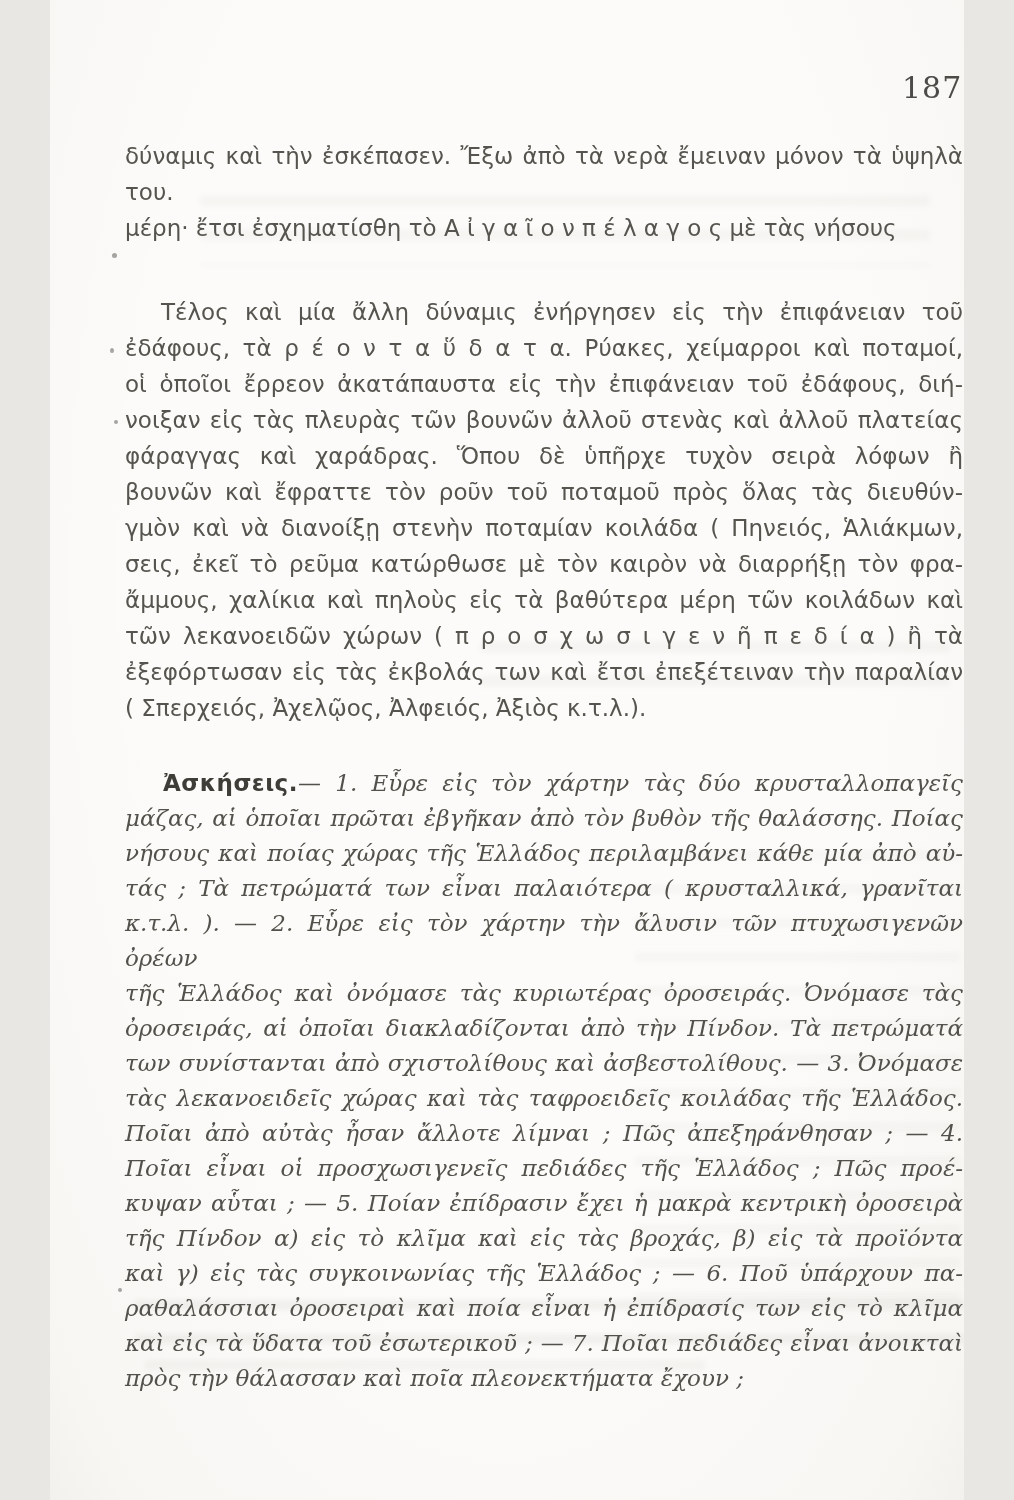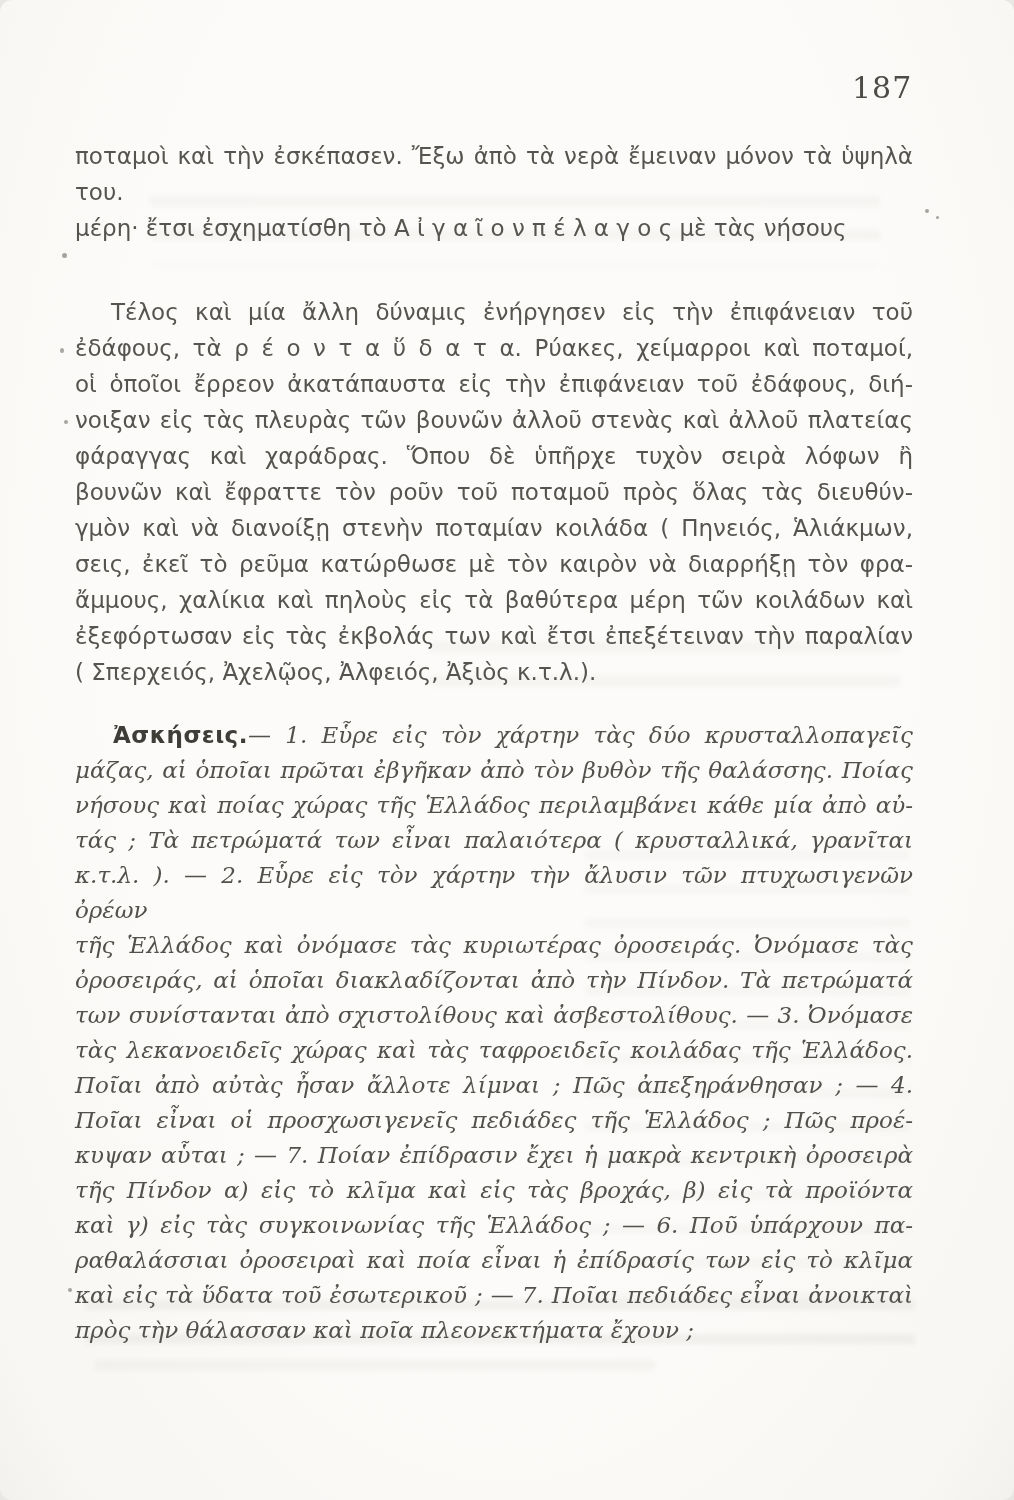--- a/index.html
+++ b/index.html
@@ -3,27 +3,26 @@
 <meta charset="utf-8">
 <style>
   html, body {
     margin: 0;
     padding: 0;
     background: #e8e7e4;
     font-family: "DejaVu Sans", sans-serif;
   }
   .page {
     position: relative;
-    width: 1014px;
+    width: 914px;
     height: 1500px;
     margin: 0 auto;
     overflow: hidden;
     background:
       radial-gradient(ellipse at 50% 38%, #fcfbf9 55%, #f7f6f3 92%, #f2f1ee 100%);
-    border-radius: 12px;
   }
   .page-number {
     position: absolute;
     left: 852px;
     top: 70px;
     font-family: "DejaVu Serif", serif;
     font-size: 30px;
     color: #4c4b47;
     letter-spacing: 1px;
   }
@@ -40,21 +39,21 @@
   }
   .body-para {
     font-family: "DejaVu Sans", sans-serif;
     font-size: 23px;
     line-height: 36px;
     color: #56544e;
   }
   .body-para .line:last-child { text-align-last: left; }
   .indent div.line:nth-of-type(1) { text-indent: 36px; margin-top: 48px; }
   .exercises {
-    margin-top: 28px;
+    margin-top: 40px;
     font-family: "DejaVu Serif", serif;
     font-style: italic;
     font-size: 23px;
     line-height: 35px;
     color: #53514b;
   }
   .exercises .first-line { text-indent: 38px; }
   .ex-heading {
     font-family: "DejaVu Sans", sans-serif;
     font-style: normal;
@@ -112,21 +111,21 @@
   <div class="speckle s2"></div>
   <div class="speckle s3"></div>
   <div class="speckle s4"></div>
   <div class="speckle s5"></div>
   <div class="speckle s6"></div>
 
   <main class="text-block">
 
     <section class="body-para">
 
-        <div class="line">ποταμοὶ καὶ τὴν ἐσκέπασεν. Ἔξω ἀπὸ τὰ νερὰ ἔμειναν μόνον τὰ ὑψηλὰ</div>
+        <div class="line">δύναμις καὶ τὴν ἐσκέπασεν. Ἔξω ἀπὸ τὰ νερὰ ἔμειναν μόνον τὰ ὑψηλὰ</div>
 
         <div class="line">του.</div>
 
         <div class="line">μέρη· ἔτσι ἐσχηματίσθη τὸ Α ἰ γ α ῖ ο ν  π έ λ α γ ο ς  μὲ τὰς νήσους</div>
       </section>
 
     <section class="body-para indent">
 
         <div class="line">Τέλος καὶ μία ἄλλη δύναμις ἐνήργησεν εἰς τὴν ἐπιφάνειαν τοῦ</div>
 
@@ -140,20 +139,21 @@
 
         <div class="line">βουνῶν καὶ ἔφραττε τὸν ροῦν τοῦ ποταμοῦ πρὸς ὅλας τὰς διευθύν-</div>
 
         <div class="line">γμὸν καὶ νὰ διανοίξῃ στενὴν ποταμίαν κοιλάδα ( Πηνειός, Ἁλιάκμων,</div>
 
         <div class="line">σεις, ἐκεῖ τὸ ρεῦμα κατώρθωσε μὲ τὸν καιρὸν νὰ διαρρήξῃ τὸν φρα-</div>
 
 
         <div class="line">ἄμμους, χαλίκια καὶ πηλοὺς εἰς τὰ βαθύτερα μέρη τῶν κοιλάδων καὶ</div>
 
+        <div class="line">τῶν λεκανοειδῶν χώρων ( π ρ ο σ χ ω σ ι γ ε ν ῆ  π ε δ ί α )  ἢ τὰ</div>
 
         <div class="line">ἐξεφόρτωσαν εἰς τὰς ἐκβολάς των καὶ ἔτσι ἐπεξέτειναν τὴν παραλίαν</div>
 
         <div class="line">( Σπερχειός, Ἀχελῷος, Ἀλφειός, Ἀξιὸς κ.τ.λ.).</div>
       </section>
 
     <section class="exercises">
       <div class="line first-line">
         <b class="ex-heading">Ἀσκήσεις.</b><span>— 1. Εὗρε εἰς τὸν χάρτην τὰς δύο κρυσταλλοπαγεῖς</span>
       </div>
@@ -172,21 +172,21 @@
           <div class="line">ὀροσειράς, αἱ ὁποῖαι διακλαδίζονται ἀπὸ τὴν Πίνδον. Τὰ πετρώματά</div>
 
           <div class="line">των συνίστανται ἀπὸ σχιστολίθους καὶ ἀσβεστολίθους. — 3. Ὀνόμασε</div>
 
           <div class="line">τὰς λεκανοειδεῖς χώρας καὶ τὰς ταφροειδεῖς κοιλάδας τῆς Ἑλλάδος.</div>
 
           <div class="line">Ποῖαι ἀπὸ αὐτὰς ἦσαν ἄλλοτε λίμναι ; Πῶς ἀπεξηράνθησαν ; — 4.</div>
 
           <div class="line">Ποῖαι εἶναι οἱ προσχωσιγενεῖς πεδιάδες τῆς Ἑλλάδος ; Πῶς προέ-</div>
 
-          <div class="line">κυψαν αὗται ; — 7. Ποίαν ἐπίδρασιν ἔχει ἡ μακρὰ κεντρικὴ ὀροσειρὰ</div>
+          <div class="line">κυψαν αὗται ; — 5. Ποίαν ἐπίδρασιν ἔχει ἡ μακρὰ κεντρικὴ ὀροσειρὰ</div>
 
           <div class="line">τῆς Πίνδον α) εἰς τὸ κλῖμα καὶ εἰς τὰς βροχάς, β) εἰς τὰ προϊόντα</div>
 
           <div class="line">καὶ γ) εἰς τὰς συγκοινωνίας τῆς Ἑλλάδος ; — 6. Ποῦ ὑπάρχουν πα-</div>
 
           <div class="line">ραθαλάσσιαι ὀροσειραὶ καὶ ποία εἶναι ἡ ἐπίδρασίς των εἰς τὸ κλῖμα</div>
 
           <div class="line">καὶ εἰς τὰ ὕδατα τοῦ ἐσωτερικοῦ ; — 7. Ποῖαι πεδιάδες εἶναι ἀνοικταὶ</div>
 
           <div class="line">πρὸς τὴν θάλασσαν καὶ ποῖα πλεονεκτήματα ἔχουν ;</div>

